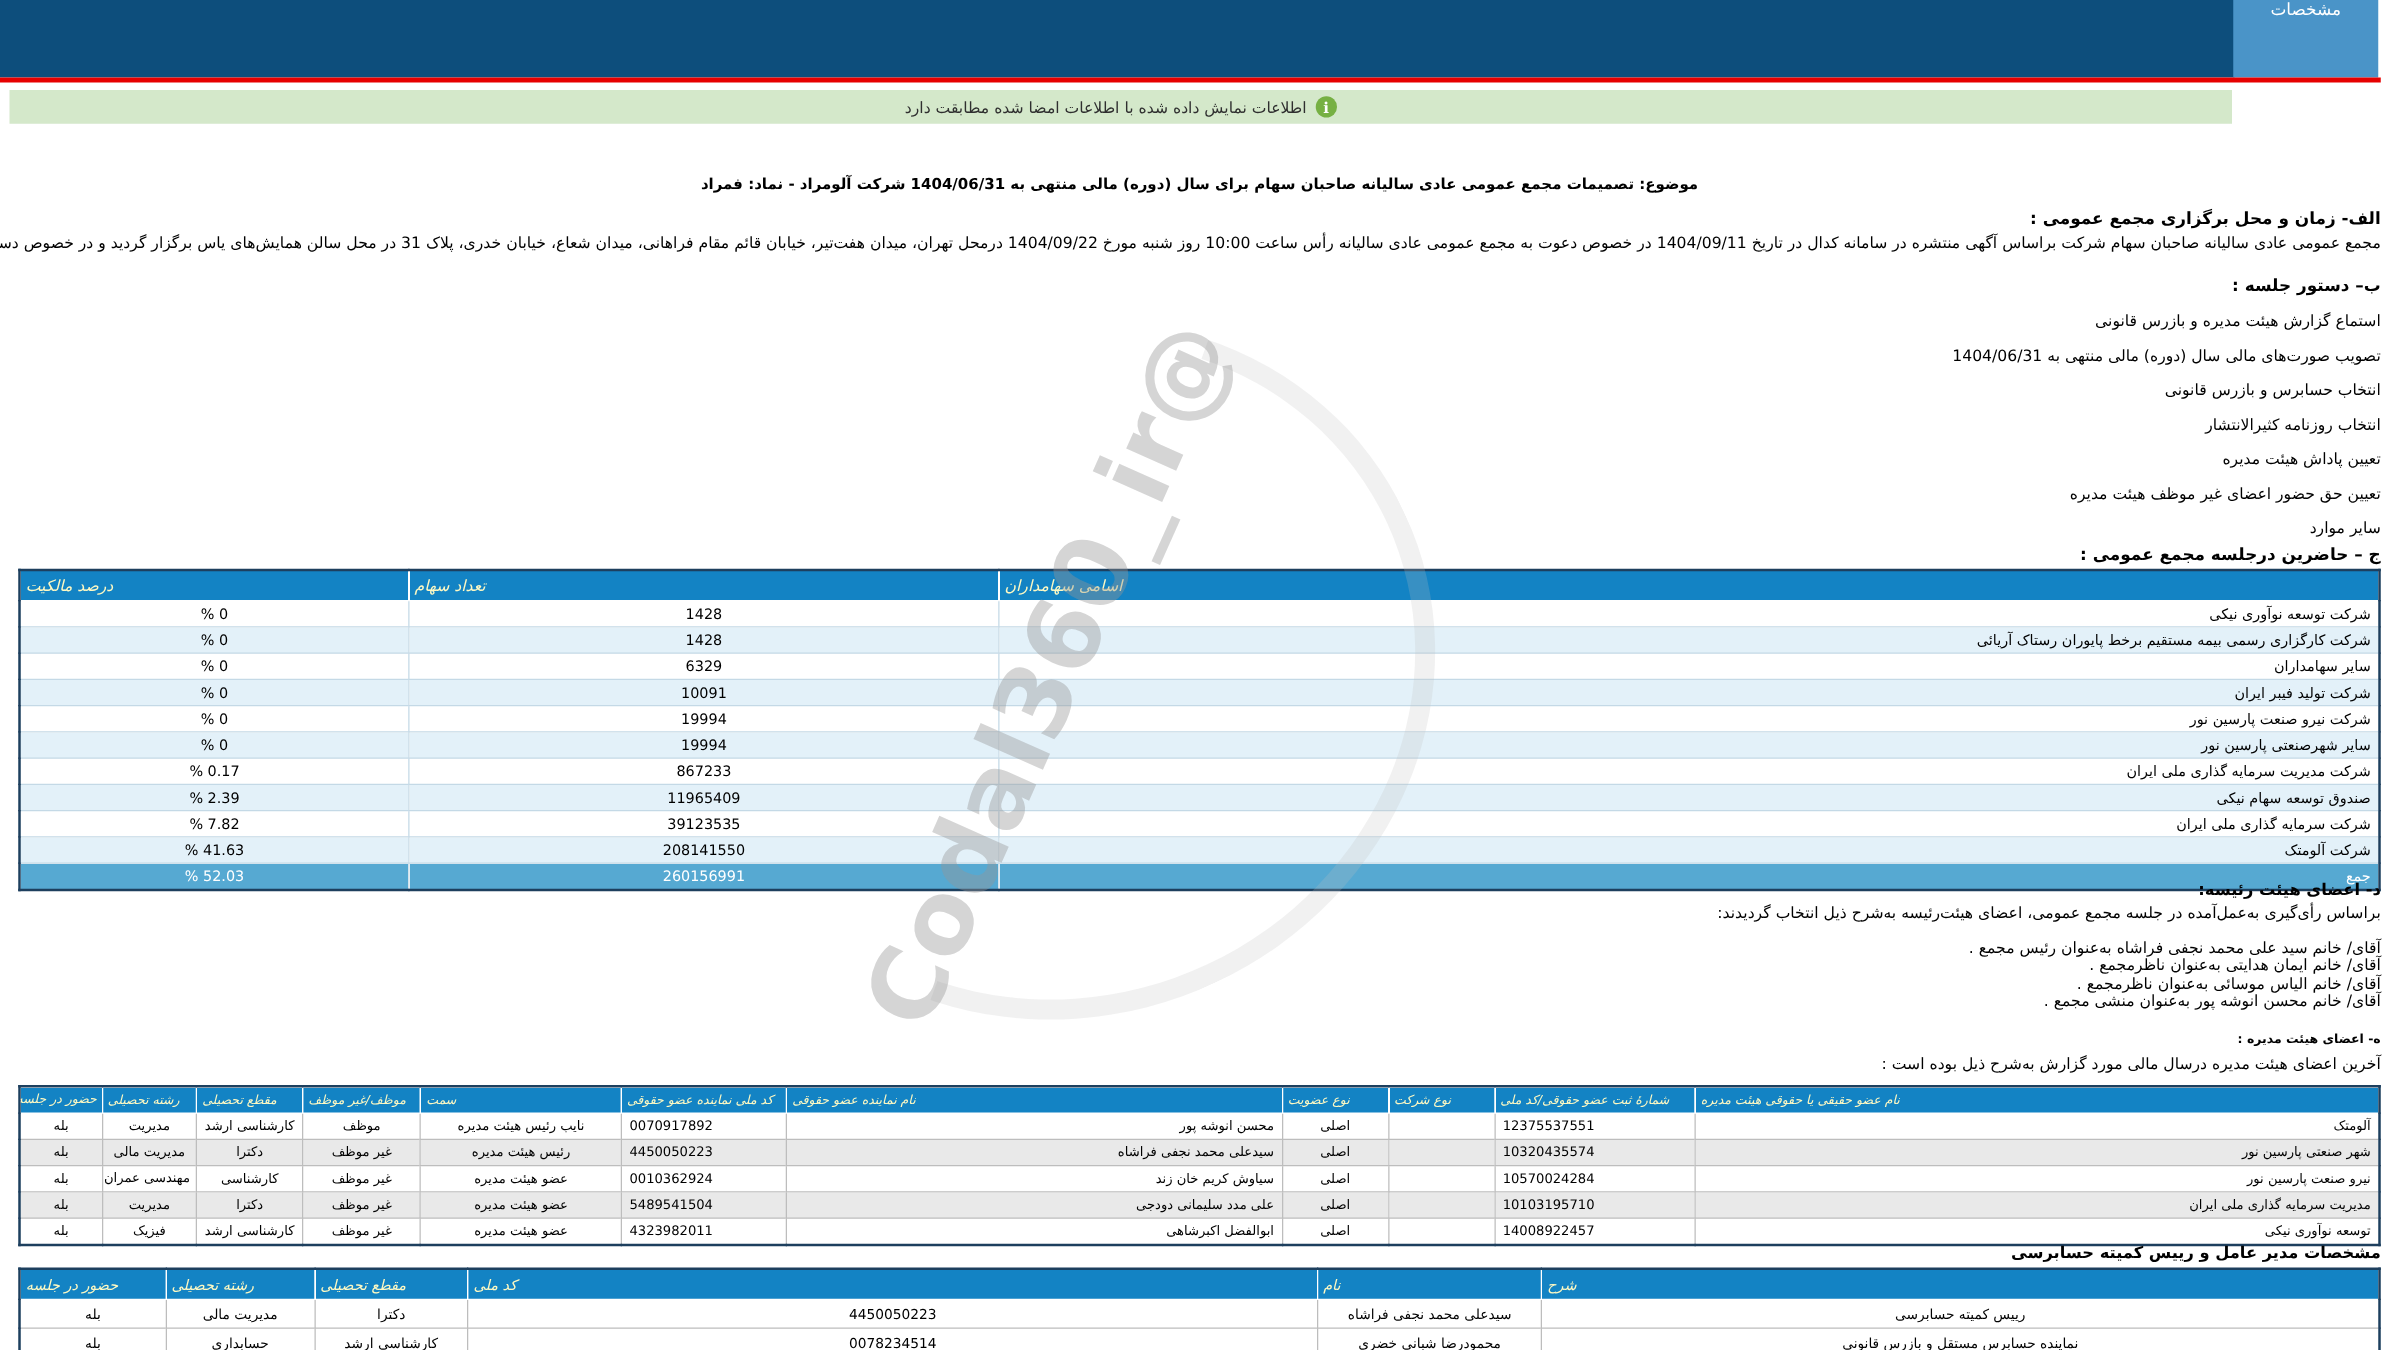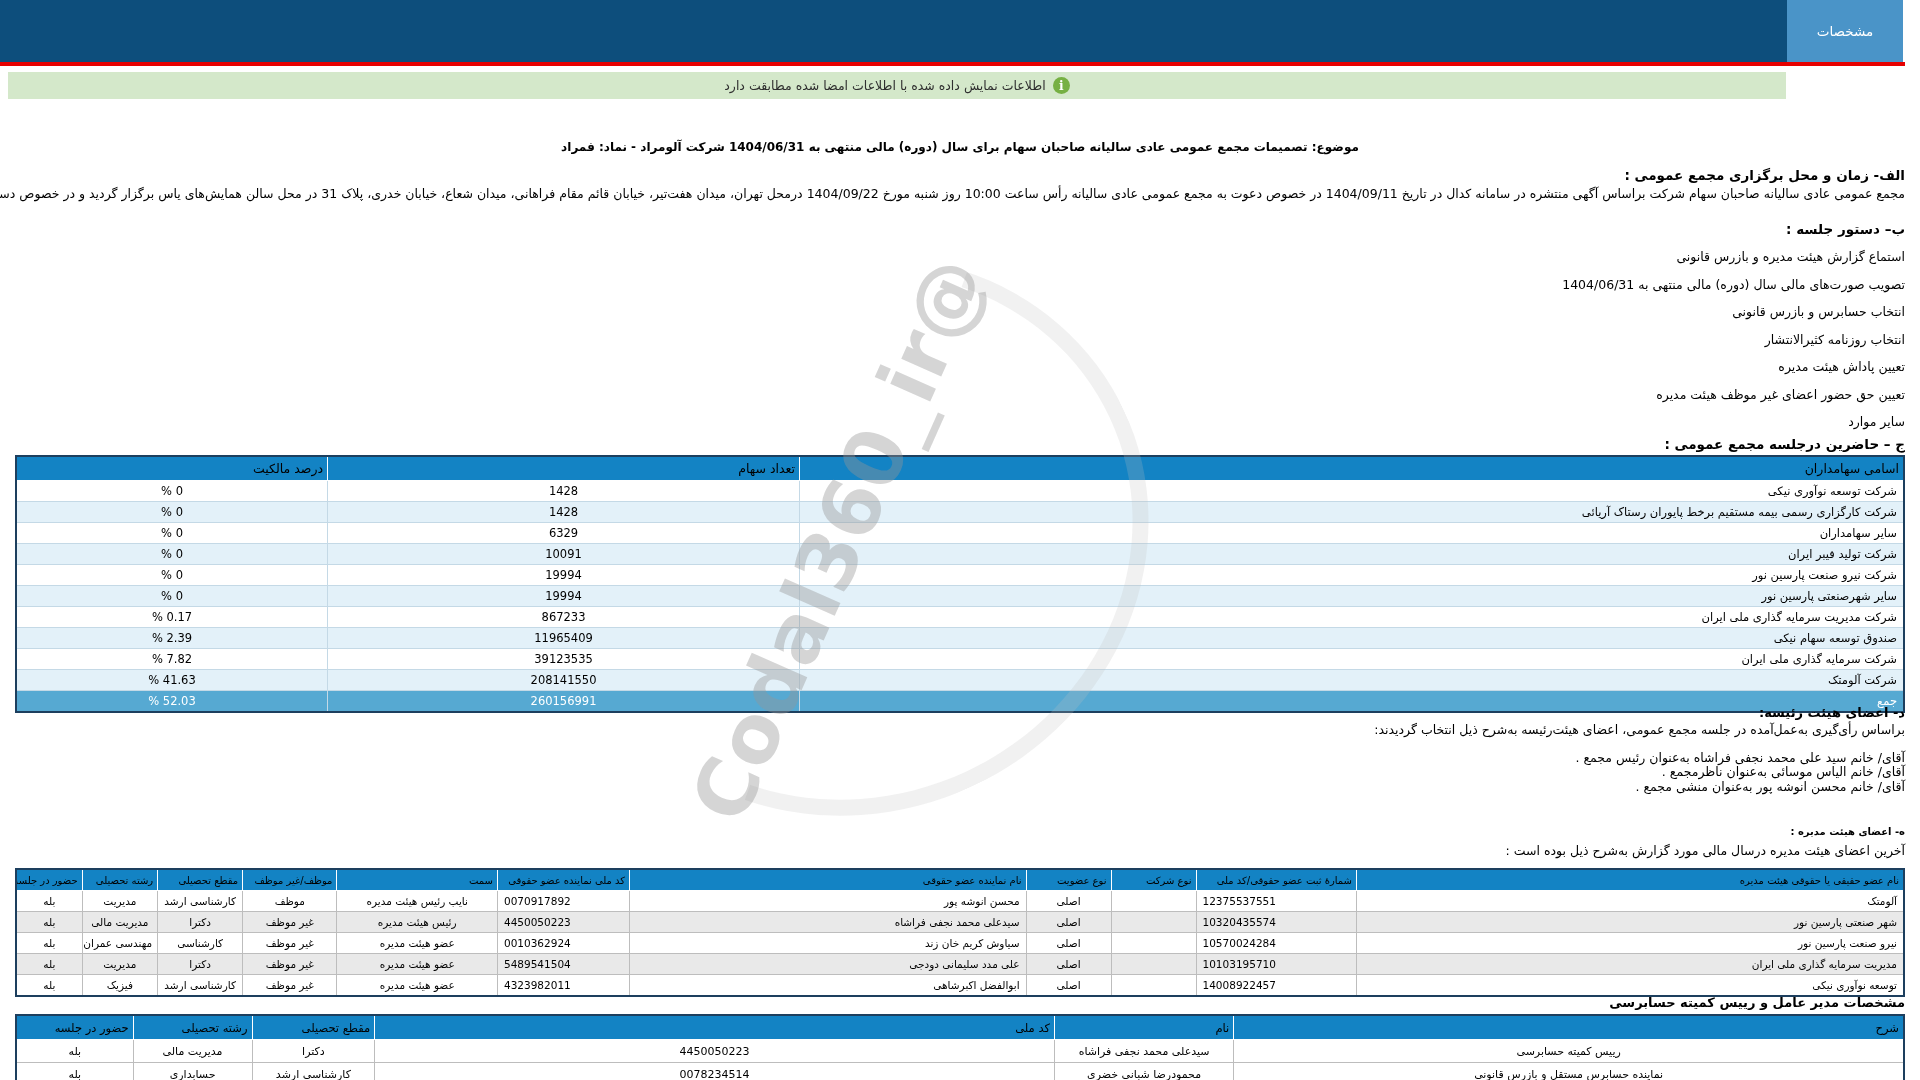--- a/index.html
+++ b/index.html
@@ -6,21 +6,21 @@
   body{
     width:1920px;height:1080px;overflow:hidden;position:relative;
     background:#ffffff;direction:rtl;
     font-family:"DejaVu Sans",sans-serif;color:#000;
   }
   
   .topbar{position:absolute;top:0;left:0;width:1788px;height:62px;background:#0d4e7c;}
   .spec-tab{
     position:absolute;top:0;right:17px;width:116px;height:62px;
     background:#4a94c8;color:#fff;font-size:13.5px;text-align:center;
-    padding-top:23px;box-sizing:border-box;cursor:pointer;
+    padding-top:0;box-sizing:border-box;cursor:pointer;
   }
   .redline{position:absolute;top:62px;left:0;width:1905px;height:4px;background:#e60000;}
   .greenbar{
     position:absolute;top:72px;left:8px;width:1778px;height:27px;
     background:#d4e8ca;display:flex;align-items:center;justify-content:center;
     font-size:12.5px;color:#2f2f2f;gap:7px;
   }
   .info-ico{
     width:17px;height:17px;border-radius:50%;background:#76b043;color:#fff;
     font-size:12px;font-weight:bold;display:inline-flex;align-items:center;
@@ -53,22 +53,22 @@
   .head-e{top:826px;font-size:10px;}
   .intro-e{top:843px;font-size:12.5px;}
   .head-f{top:995px;font-size:13px;}
   
   .twrap{position:absolute;left:15px;width:1890px;z-index:2;}
   .twrap1{top:455px;}
   .twrap2{top:868px;}
   .twrap3{top:1014px;}
   table{width:100%;border-collapse:collapse;table-layout:fixed;background:#fff;border:2px solid #1d3f5e;}
   th{
-    background:#1383c4;color:#000000;font-weight:normal;border:1px solid #ffffff;
-    overflow:hidden;white-space:nowrap;text-align:right;padding:0 4px;
+    background:#1383c4;color:#fef9c3;font-weight:normal;border:1px solid #ffffff;
+    overflow:hidden;white-space:nowrap;text-align:left;padding:0 4px;font-style:italic;
   }
   td{overflow:hidden;white-space:nowrap;padding:0 6px;}
   .t1 th{height:23px;font-size:12.5px;}
   .t1 td{height:20px;font-size:11.5px;border:1px solid #c4d9e6;}
   .t1 tr.alt td{background:#e3f1f9;}
   .t1 tr.total td{background:#56a9d2;color:#fff;}
   .t2 th{height:20px;font-size:10px;}
   .t2 td{height:20px;font-size:10.5px;border:1px solid #bdbdbd;}
   .t2 tr.alt td{background:#e9e9e9;}
   .t3 th{height:23px;font-size:11.5px;}
@@ -180,20 +180,21 @@
           <td class="al-c num">% 52.03</td>
         </tr>
       </tbody>
     </table>
 </div>
 
 <div class="line head-d b">د- اعضای هیئت رئیسه:</div>
 <div class="line intro-d">براساس رأی‌گیری به‌عمل‌آمده در جلسه مجمع عمومی، اعضای هیئت‌رئیسه به‌شرح ذیل انتخاب گردیدند:</div>
 <div class="line members">
     <div>آقای/ خانم  سید علی محمد نجفی فراشاه  به‌عنوان رئیس مجمع .</div>
+    <div>آقای/ خانم  ایمان هدایتی  به‌عنوان ناظرمجمع .</div>
     <div>آقای/ خانم  الیاس موسائی  به‌عنوان ناظرمجمع .</div>
     <div>آقای/ خانم  محسن انوشه پور  به‌عنوان منشی مجمع .</div>
   </div>
 
 <div class="line head-e b">ه- اعضای هیئت مدیره :</div>
 <div class="line intro-e">آخرین اعضای هیئت مدیره درسال مالی مورد گزارش به‌شرح ذیل بوده است :</div>
 <div class="twrap twrap2">
   <table class="t2" id="directors-table">
       <colgroup>
         <col style="width: 29%;">

